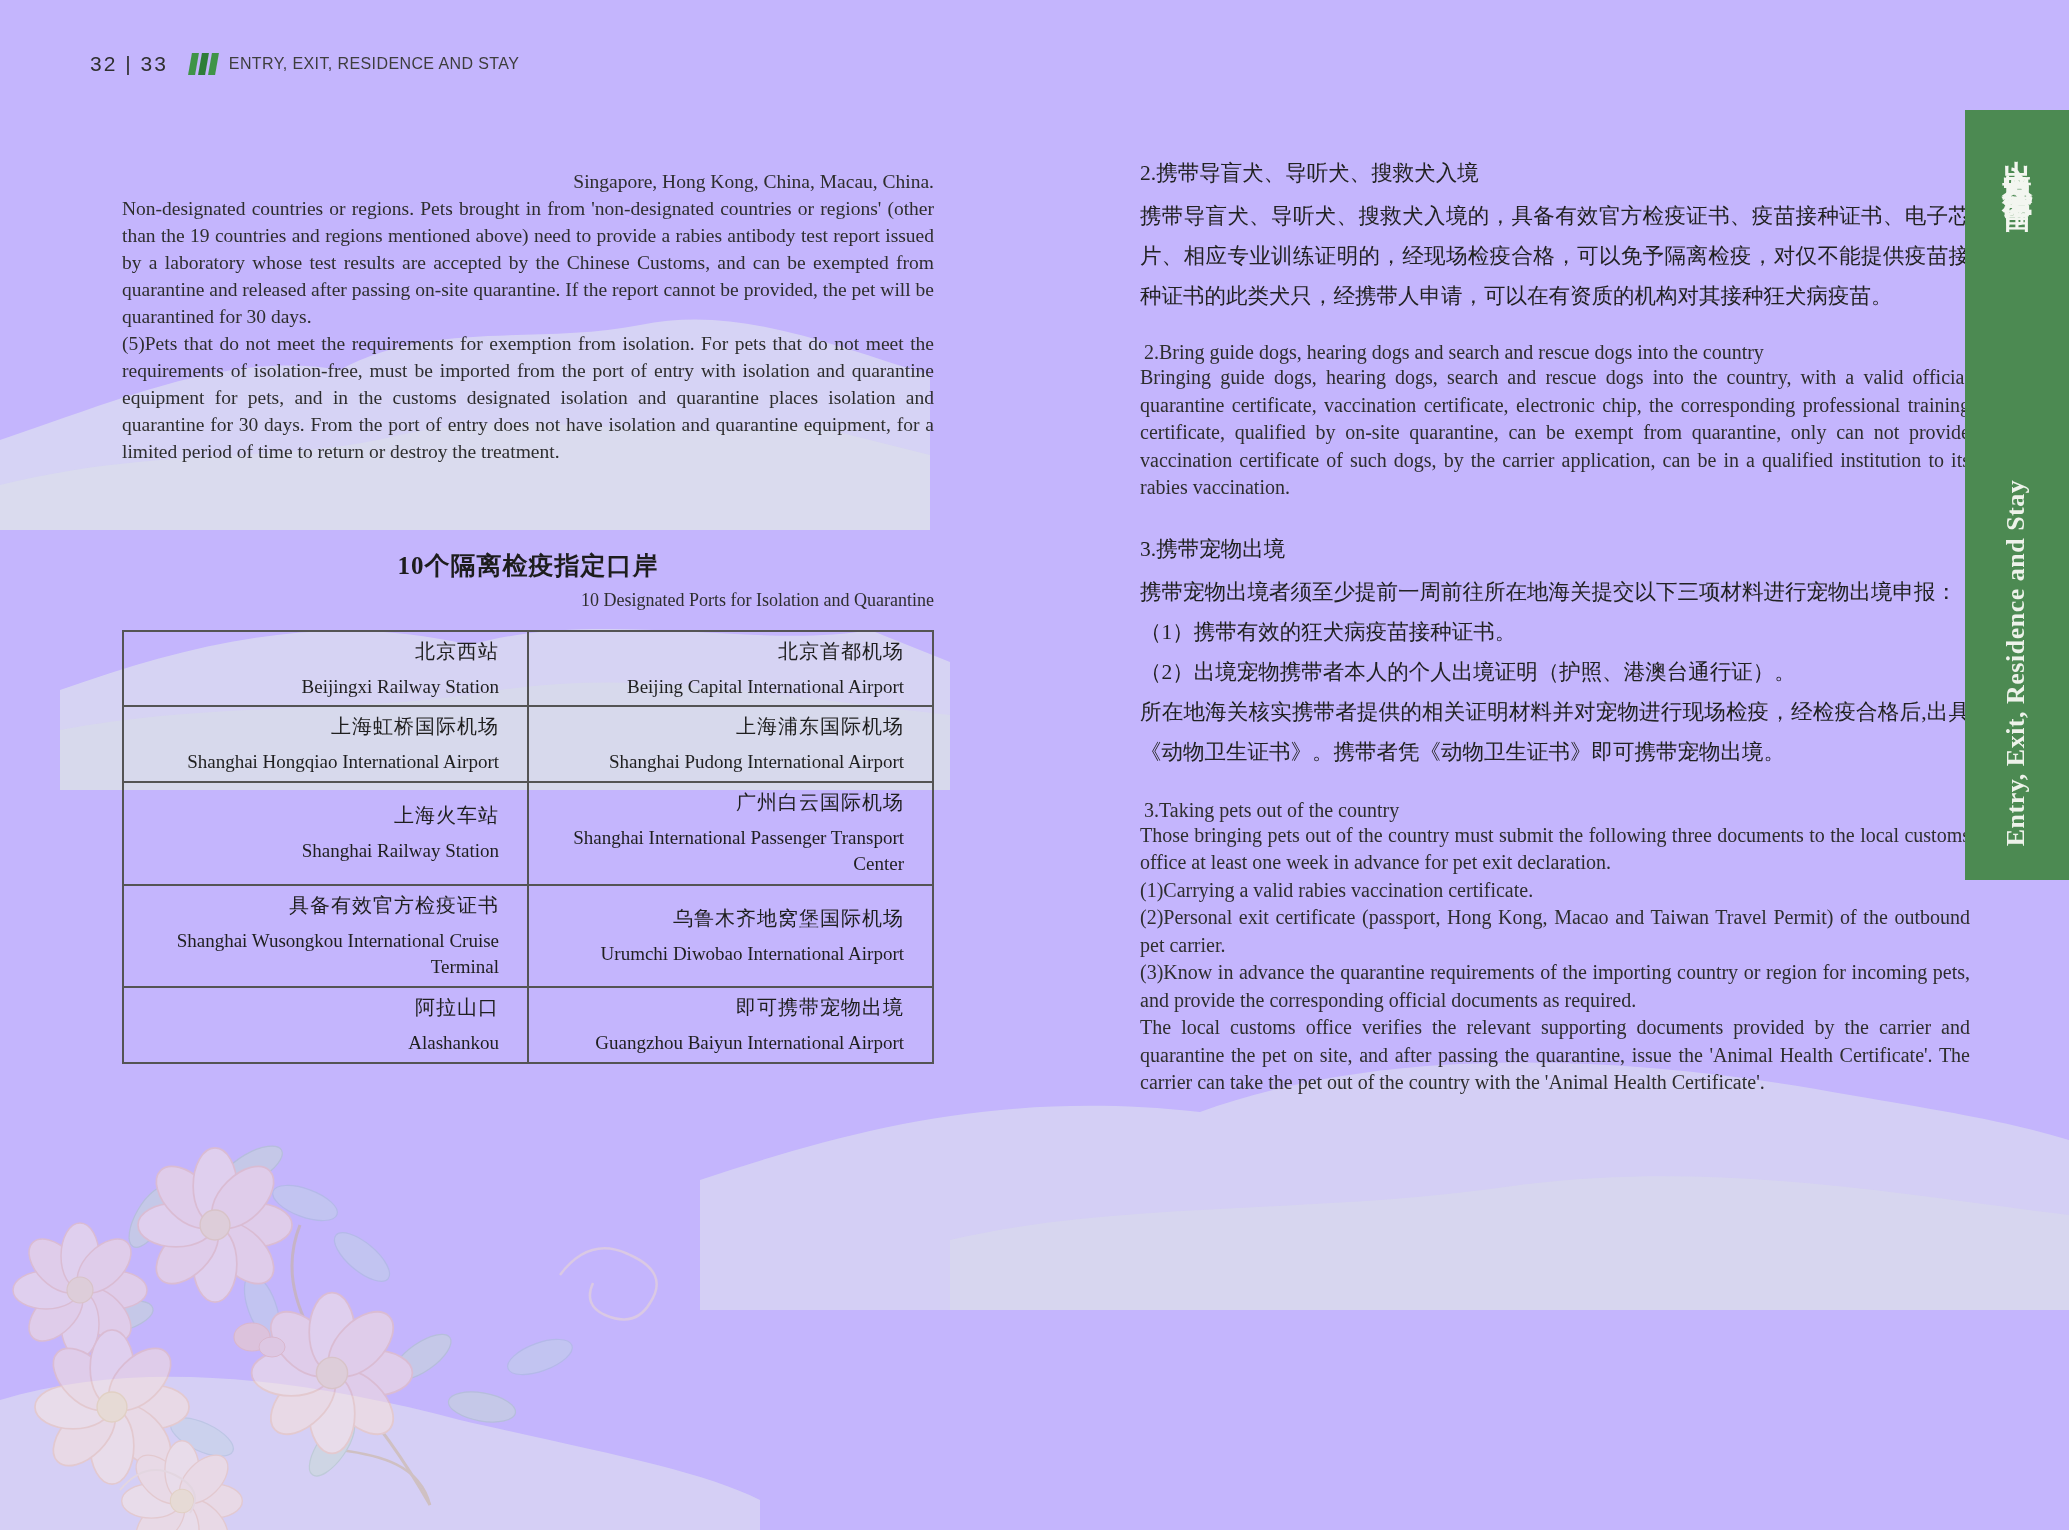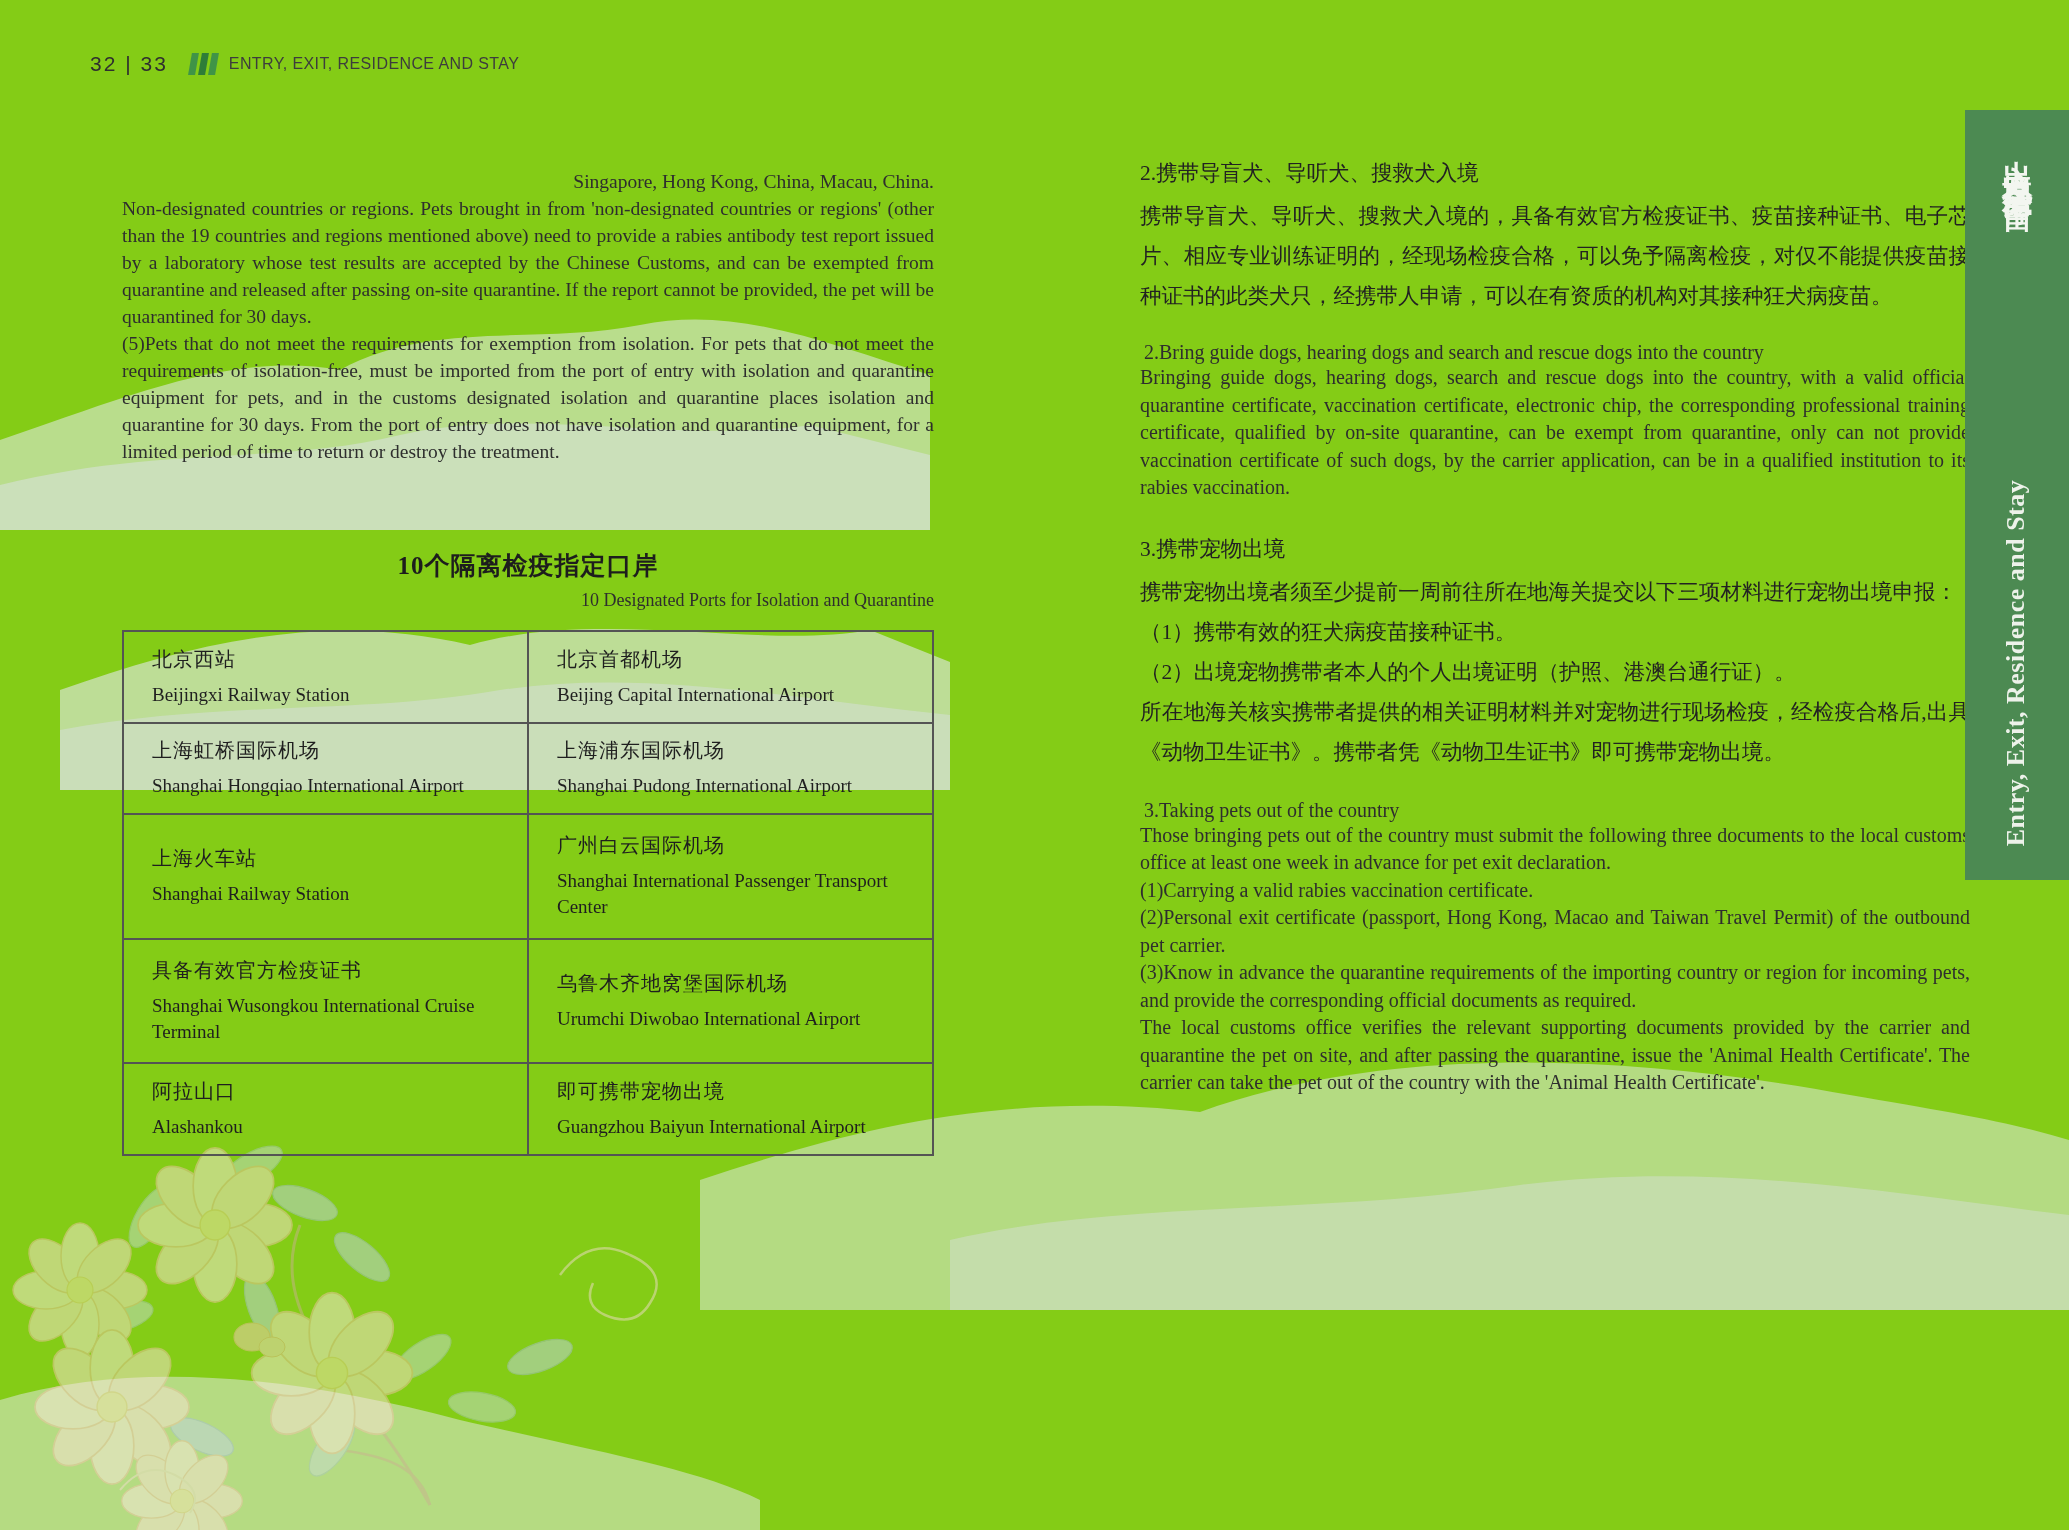--- a/index.html
+++ b/index.html
@@ -1,16 +1,16 @@
 <!DOCTYPE html>
 <html><head>
 <meta charset="utf-8">
 <style>
   html,body{margin:0;padding:0;background:#ffffff;}
-  .page{position:relative;width:2069px;height:1530px;background:#84cc16;overflow:hidden;
+  .page{position:relative;width:2069px;height:1530px;background:#c4b5fd;overflow:hidden;
         font-family:"Liberation Serif","DejaVu Serif",serif;color:#2e2e2e;}
   .bg-layer{position:absolute;left:0;top:0;width:2069px;height:1530px;z-index:0;pointer-events:none;}
   .flower-layer{position:absolute;left:0;top:1105px;width:800px;height:425px;z-index:0;pointer-events:none;}
 
   
   .page-header{position:absolute;left:90px;top:52px;display:flex;align-items:center;z-index:3;
                font-family:"Liberation Sans","DejaVu Sans",sans-serif;color:#3a3a3a;}
   .pagenums{font-size:21px;letter-spacing:2px;color:#2f2f2f;}
   .hdr-icon{display:inline-flex;gap:3px;margin:0 12px 0 22px;transform:skewX(-10deg);}
   .hdr-icon i{display:block;width:7px;height:22px;background:#3f9447;}
@@ -20,22 +20,22 @@
   
   .left-col{position:absolute;left:122px;top:168px;width:812px;z-index:2;
             font-size:19.5px;line-height:27px;text-align:justify;}
   .left-col p{margin:0;}
   .left-col .intro{text-align:right;}
 
   
   .table-title{position:absolute;left:122px;top:549px;width:812px;text-align:center;z-index:2;}
   .tt-zh{font-size:25px;font-weight:bold;color:#1d1d1d;letter-spacing:1px;}
   .tt-en{font-size:18px;margin-top:8px;color:#2e2e2e;text-align:right;}
-  table.ports{position:absolute;left:122px;top:630px;width:812px;height:526px;z-index:2;
-              border-collapse:collapse;table-layout:fixed;text-align:left;background:transparent;}
+  table.ports{position:absolute;left:122px;top:630px;width:812px;height:434px;z-index:2;
+              border-collapse:collapse;table-layout:fixed;text-align:right;background:transparent;}
   table.ports td{border:2px solid #545454;vertical-align:middle;padding:4px 28px;}
   .cell-zh{font-size:20px;color:#1f1f1f;margin-bottom:9px;letter-spacing:1px;}
   .cell-en{font-size:19px;line-height:26px;color:#1f1f1f;}
 
   
   .right-col{position:absolute;left:1140px;top:158px;width:830px;z-index:2;}
   .zh-head{font-size:21.5px;margin:0 0 9px;color:#222;}
   .zh-body{font-size:21.5px;line-height:40px;margin:0;text-align:justify;color:#222;}
   .en-head{font-size:20px;margin:25px 4px 0;color:#2e2e2e;}
   .en-body{font-size:20px;line-height:27.5px;margin:0;text-align:justify;color:#2e2e2e;}

